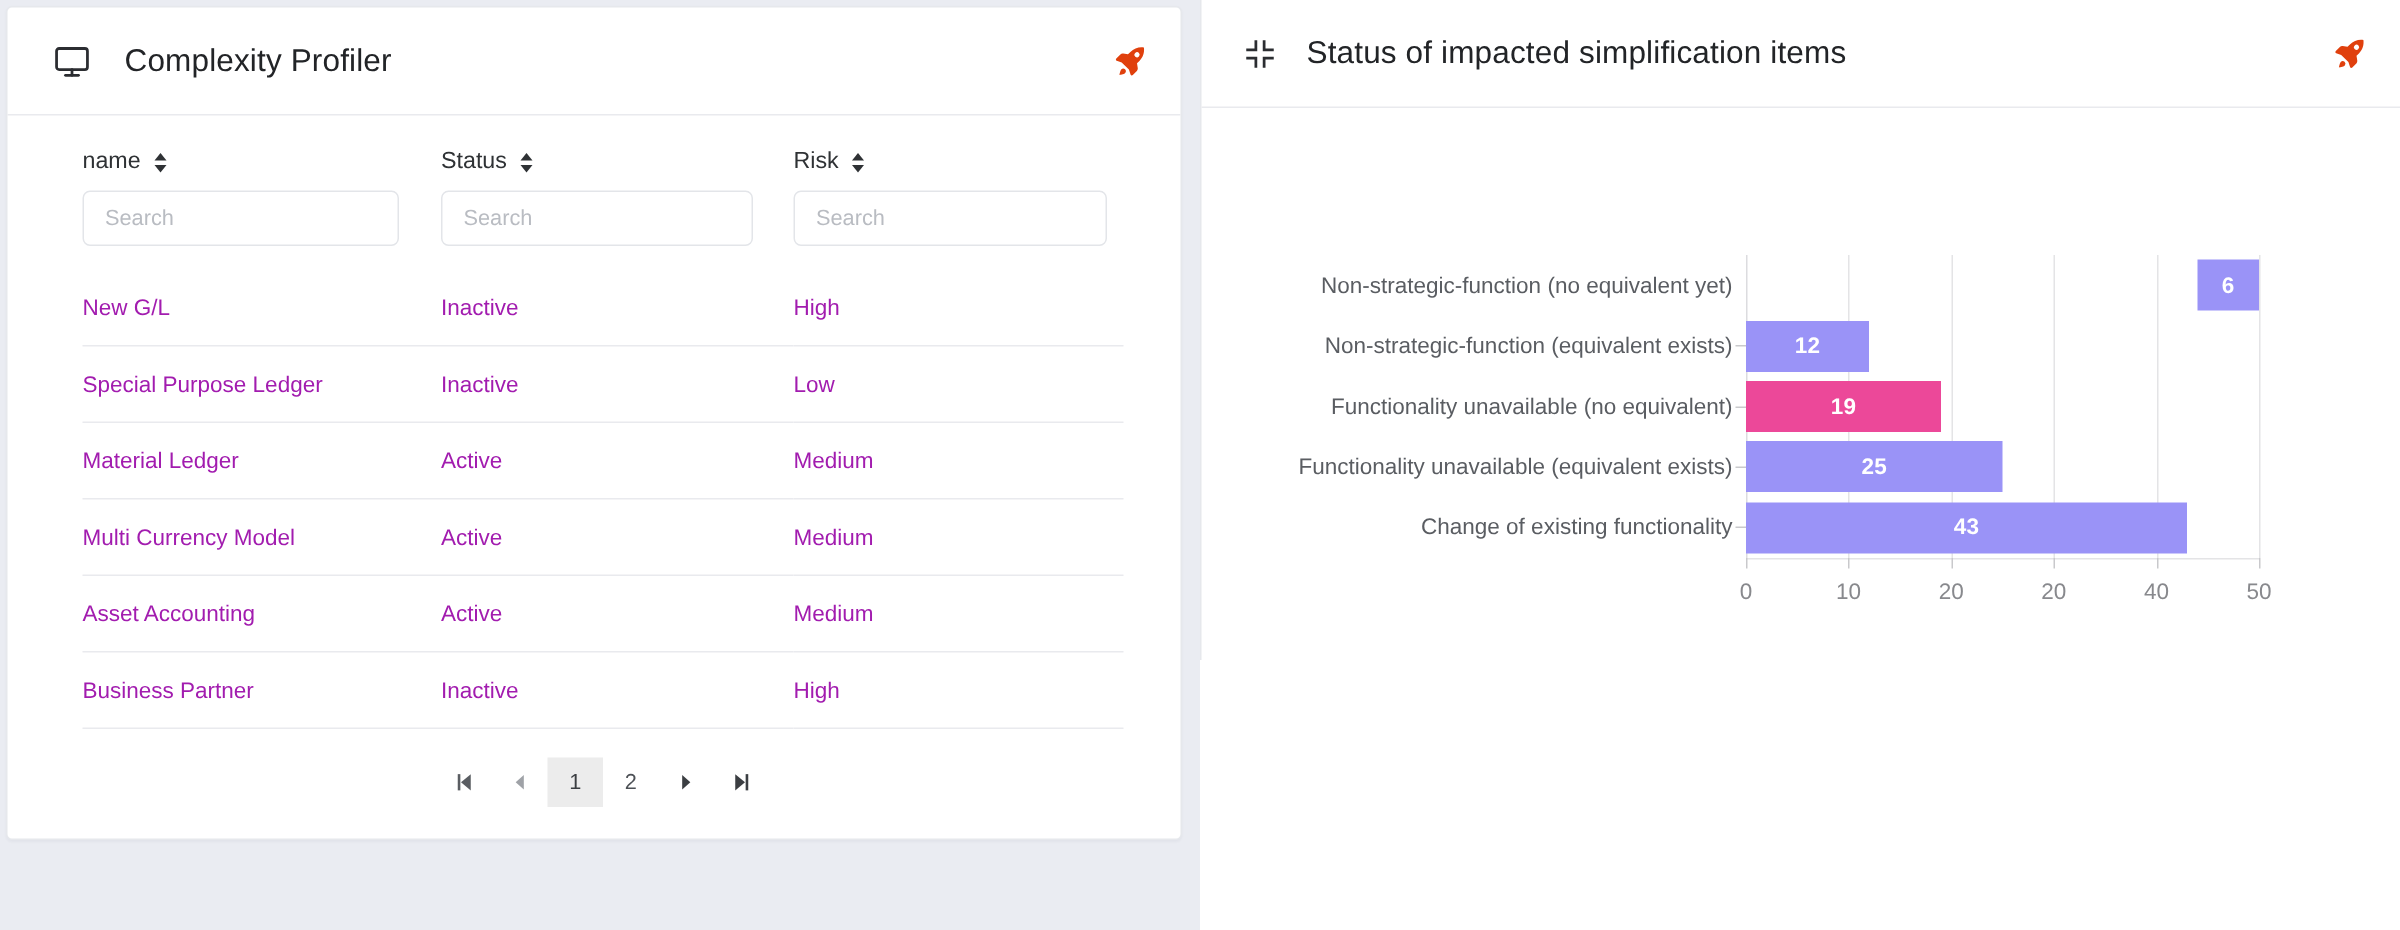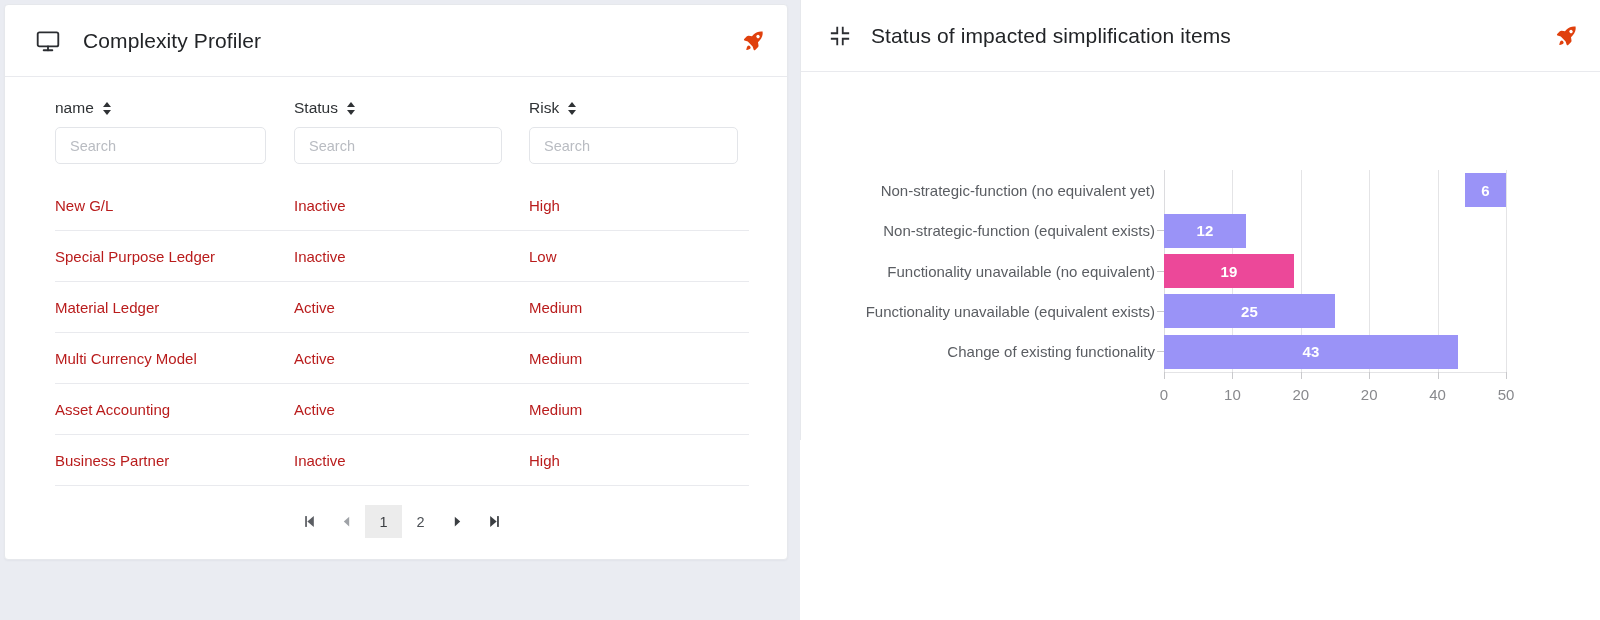--- a/index.html
+++ b/index.html
@@ -97,21 +97,21 @@
     font-family: "Liberation Sans", sans-serif;
     color: #404040;
     outline: none;
   }
   .search-input::placeholder { color: #b9bcc2; }
   .search-cell.c2 .search-input { width: 208px; }
   .search-cell.c3 .search-input { width: 209px; }
 
   table.grid td.data {
     font-size: 15px;
-    color: #b91c1c;
+    color: #a21caf;
     padding: 17px 0 16px 0;
     border-bottom: 1px solid #e9eaee;
     vertical-align: middle;
   }
   table.grid tr.first-row td.data { border-top: none; }
 
   .pager {
     display: flex;
     justify-content: center;
     align-items: center;

